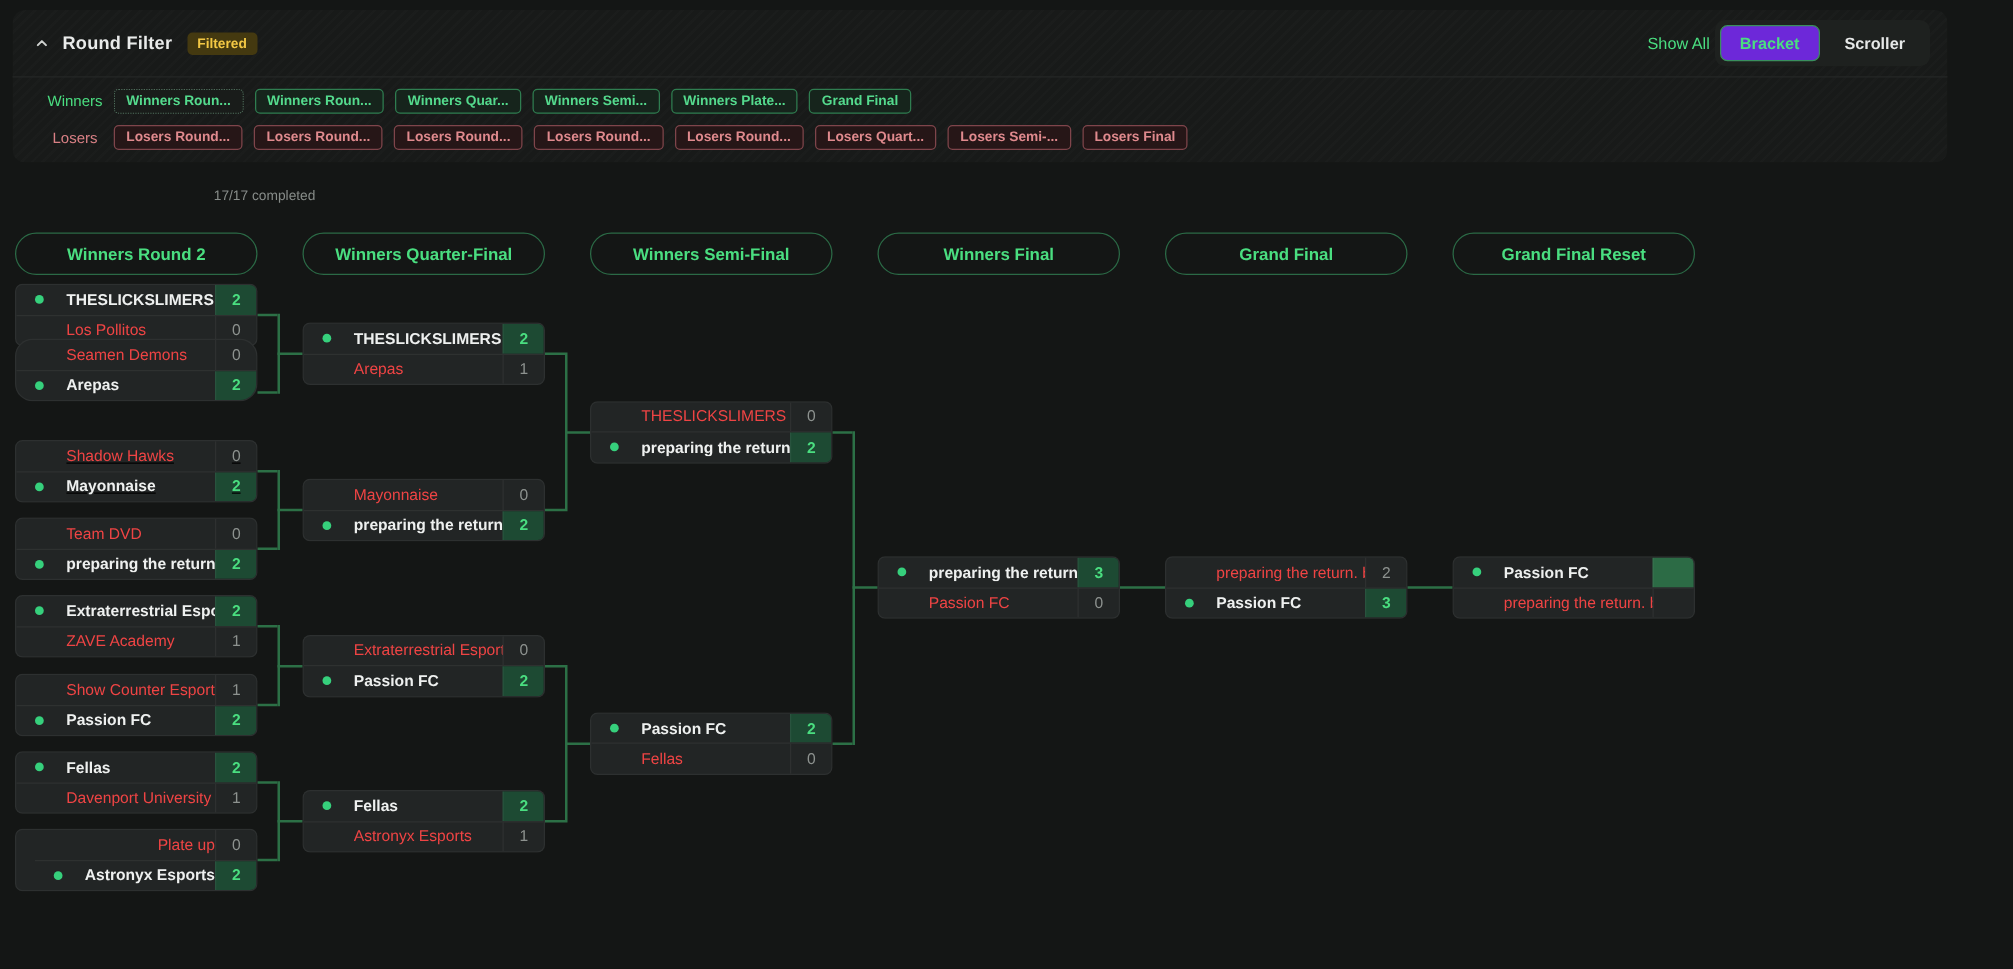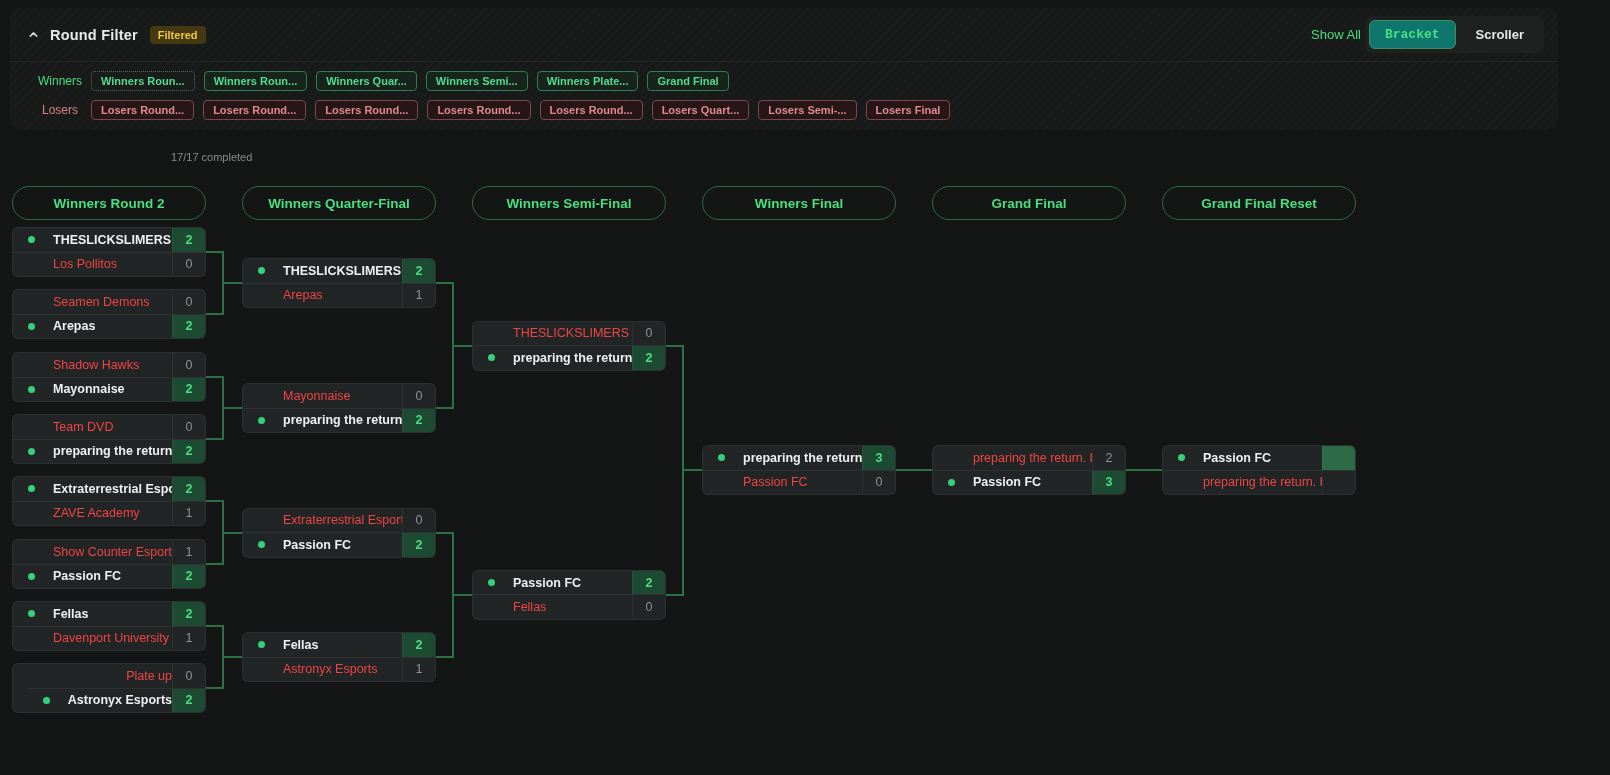--- a/index.html
+++ b/index.html
@@ -13,21 +13,21 @@
   .panel-head{display:flex;align-items:center;height:53px;padding:0 14px 0 17px;}
   .chev{display:flex;align-items:center;margin-right:10px;cursor:pointer;}
   .ptitle{font-size:14.5px;font-weight:bold;color:#e9ebea;letter-spacing:.2px;}
   .badge{margin-left:12px;background:#443910;color:#f2c744;font-size:11px;font-weight:bold;
     padding:3px 8px;border-radius:4px;}
   .spacer{flex:1;}
   .showall{color:#4ade80;font-size:13px;margin-right:4px;cursor:pointer;}
   .toggle{display:flex;background:#1e211f;border-radius:8px;padding:4px;gap:4px;}
   .tbtn{border:1px solid transparent;background:transparent;color:#e6e8e7;font-size:13px;
     font-weight:bold;padding:6px 15px;border-radius:6px;cursor:pointer;font-family:inherit;}
-  .tbtn.active{background:#0f766e;border-color:#3a8f5d;color:#4ade80;font-family:Liberation Mono, monospace;}
+  .tbtn.active{background:#6d28d9;border-color:#3a8f5d;color:#4ade80;}
   .pdiv{border-top:1px solid #242726;margin:0;}
   .chiprow{display:flex;align-items:center;padding-left:28px;margin-top:9px;}
   .rowlabel{width:40px;text-align:right;font-size:12px;margin-right:13px;}
   .rowlabel.wl{color:#4ade80;}
   .rowlabel.ll{color:#d98085;}
   .chips{display:flex;gap:9px;}
   .chip{font-size:11px;font-weight:bold;padding:3px 9px;border-radius:4px;cursor:pointer;white-space:nowrap;}
   .chip.winners{color:#54da8d;border:1px solid #2f7d50;background:#16241c;}
   .chip.winners.dotted{border:1px dotted #4f6e5c;background:#191c1a;}
   .chip.losers{color:#e08a8e;border:1px solid #7f454b;background:#261617;}
@@ -143,32 +143,32 @@
         <div class="trow w">
           <span class="dot"></span>
           <span class="tname">THESLICKSLIMERS</span>
           <span class="tscore">2</span>
         </div>
         <div class="trow">
           <span class="tname">Los Pollitos</span>
           <span class="tscore">0</span>
         </div>
       </div>
-      <div class="match" style="left: 12px; top: 289px;">
+      <div class="match" style="left: 12px; top: 271px; border-radius: 14px;">
         <div class="trow">
           <span class="tname">Seamen Demons</span>
           <span class="tscore">0</span>
         </div>
         <div class="trow w">
           <span class="dot"></span>
           <span class="tname">Arepas</span>
           <span class="tscore">2</span>
         </div>
       </div>
-      <div class="match" style="left: 12px; top: 352px;">
+      <div class="match" style="left: 12px; top: 352px; text-decoration: underline;">
         <div class="trow">
           <span class="tname">Shadow Hawks</span>
           <span class="tscore">0</span>
         </div>
         <div class="trow w">
           <span class="dot"></span>
           <span class="tname">Mayonnaise</span>
           <span class="tscore">2</span>
         </div>
       </div>

